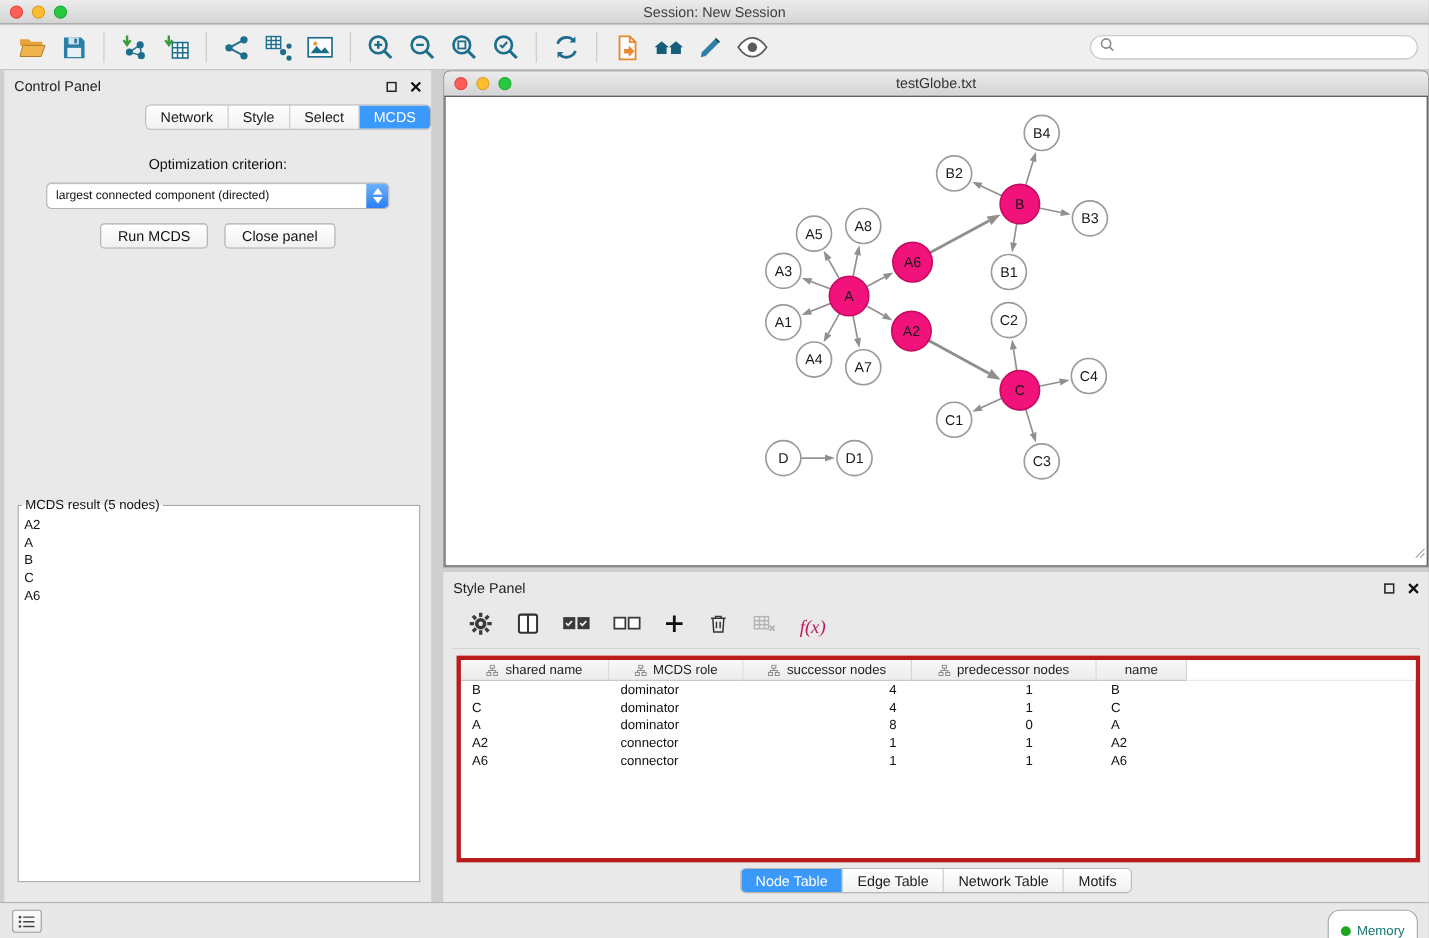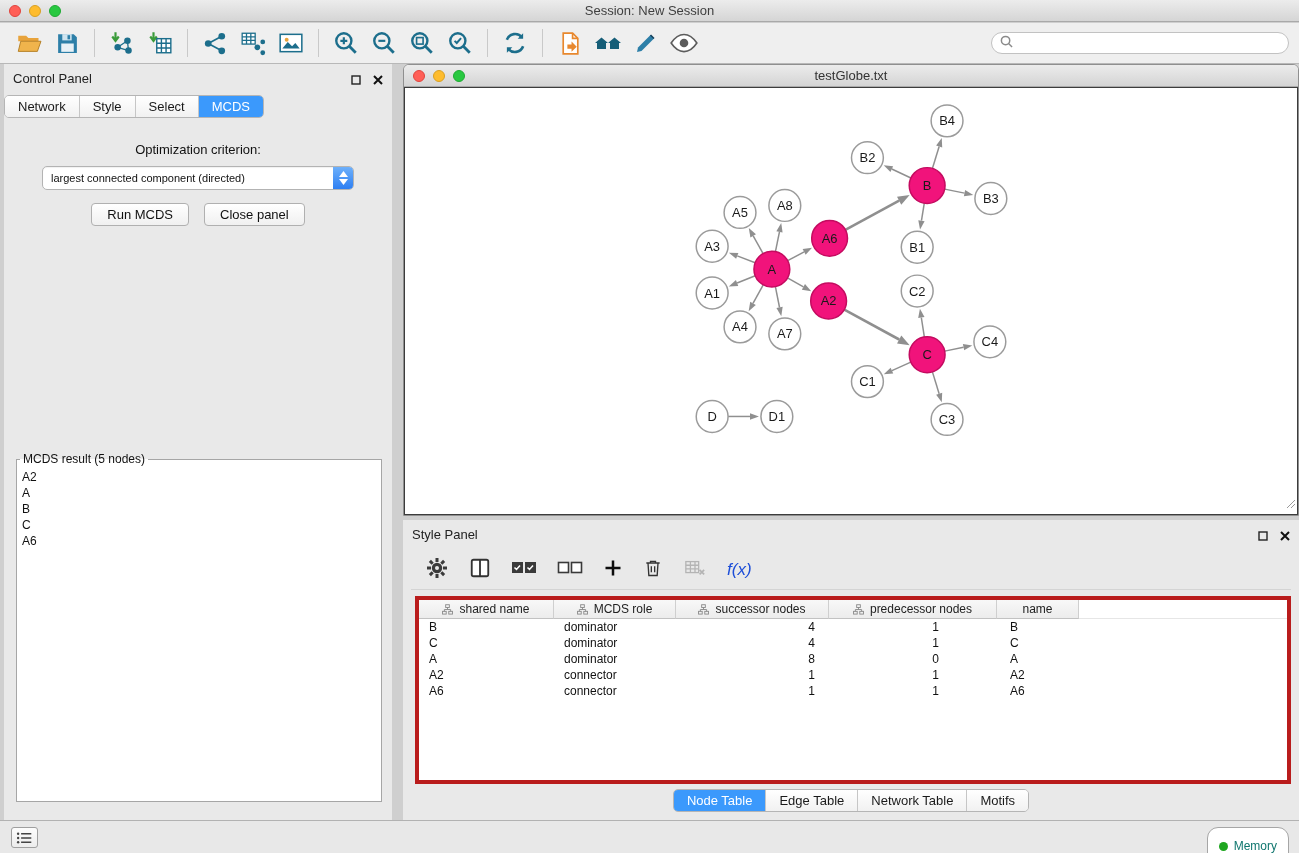--- a/index.html
+++ b/index.html
@@ -26,21 +26,21 @@
     border-radius:11px; display:flex; align-items:center; padding:0 8px; gap:5px; }
   .search input { border:none; outline:none; flex:1; font-size:12px; font-family:"Liberation Sans",sans-serif; background:transparent; }
 
   
   .panel-header { height:26px; position:relative; }
   .ptitle { position:absolute; left:9px; top:7px; font-size:13px; color:#222; }
   .panel-icons { position:absolute; right:9px; top:7px; display:flex; gap:12px; align-items:center; }
 
   
   .control-panel { position:absolute; left:4px; top:64px; width:388px; height:756px; background:#e9e9e9; }
-  .cp-tabs { display:flex; justify-content:flex-start; margin-top:5px; }
+  .cp-tabs { display:flex; justify-content:flex-end; margin-top:5px; }
   .segmented { display:inline-flex; border:1px solid #b5b5b5; border-radius:5px; overflow:hidden; }
   .segment { padding:3px 13px; font-size:13px; color:#1a1a1a; border-right:1px solid #c6c6c6;
     background:linear-gradient(#ffffff,#f1f1f1); white-space:nowrap; }
   .segment:last-child { border-right:none; }
   .segment.active { background:#3b99fc; color:#fff; }
   .opt-label { text-align:center; margin-top:24px; font-size:13px; color:#111; }
   .dropdown { margin:9px auto 0; width:312px; height:24px; background:#fff; border:1px solid #b3b3b3;
     border-radius:5px; display:flex; align-items:center; overflow:hidden;
     box-shadow:inset 0 1px 1px rgba(0,0,0,.06); }
   .dval { flex:1; font-size:11px; padding-left:8px; color:#111; white-space:nowrap; }
@@ -62,21 +62,21 @@
   .inner-title { text-align:center; line-height:21px; font-size:13px; color:#333; }
   .net-canvas { position:absolute; top:22px; left:0; right:0; bottom:0; background:#fff;
     border:1px solid #3c3c3c; }
   .net-canvas svg.graph { width:100%; height:100%; display:block; }
   .resize-grip { position:absolute; right:1px; bottom:1px; }
 
   
   .table-panel { position:absolute; left:403px; top:520px; width:896px; height:300px; background:#e9e9e9; }
   .tp-toolbar { position:absolute; top:30px; left:8px; right:8px; height:40px; display:flex;
     align-items:center; gap:20px; padding-left:14px; border-bottom:1px solid #d4d4d4; }
-  .fx { font-family:Liberation Sans, sans-serif; font-style:italic; font-size:17px; color:#1d4ed8; }
+  .fx { font-family:Liberation Serif, serif; font-style:italic; font-size:17px; color:#be185d; }
   .ttable { position:absolute; top:76px; left:12px; right:8px; height:188px; background:#fff;
     border:4px solid #b91c1c; overflow:hidden; }
   .thead { display:flex; height:19px; }
   .hcell { background:linear-gradient(#f8f8f8,#ececec); border-right:1px solid #cfcfcf;
     border-bottom:1px solid #c2c2c2; display:flex; align-items:center; justify-content:center;
     gap:6px; font-size:12px; color:#222; }
   .hfill { flex:1; background:#fff; border-bottom:1px solid #e6e6e6; }
   .w0{width:135px} .w1{width:122px} .w2{width:153px} .w3{width:168px} .w4{width:82px}
   .trow { display:flex; height:16px; align-items:center; }
   .tcell { font-size:12px; color:#111; overflow:hidden; white-space:nowrap; }

